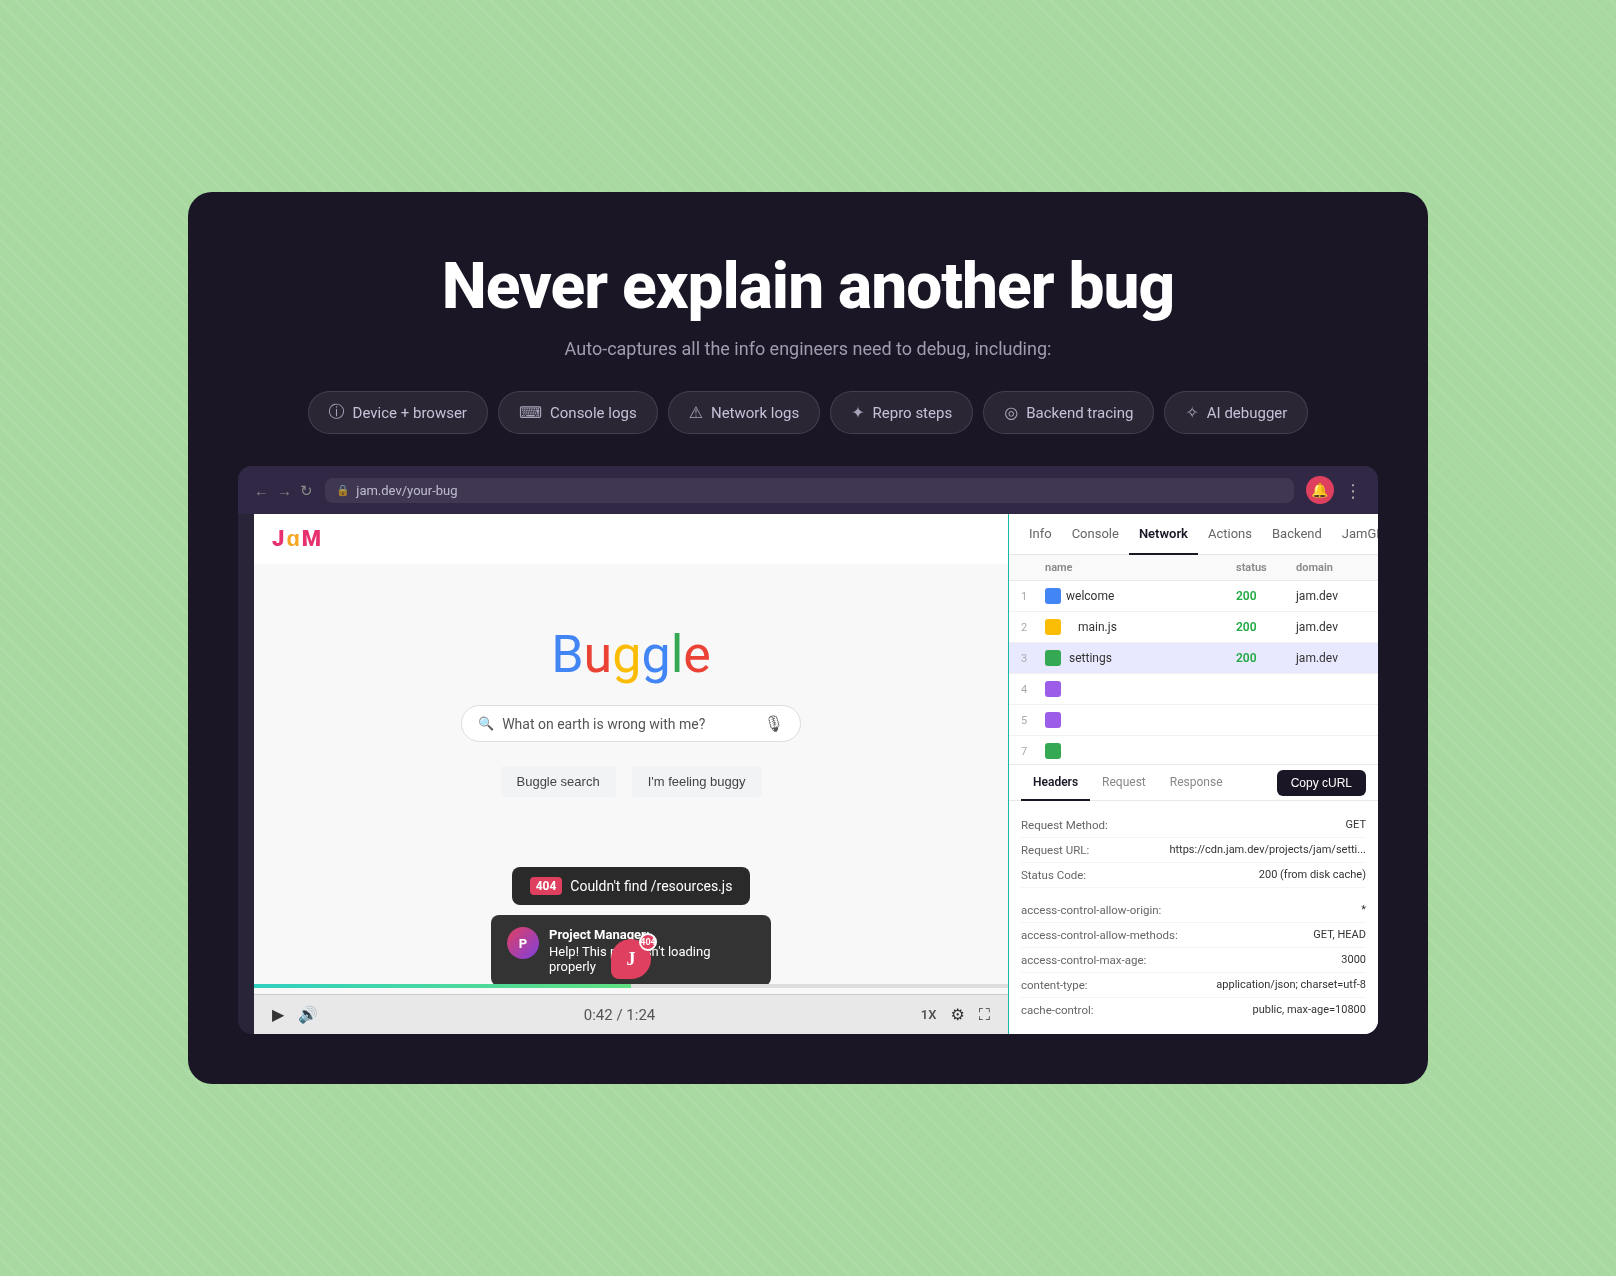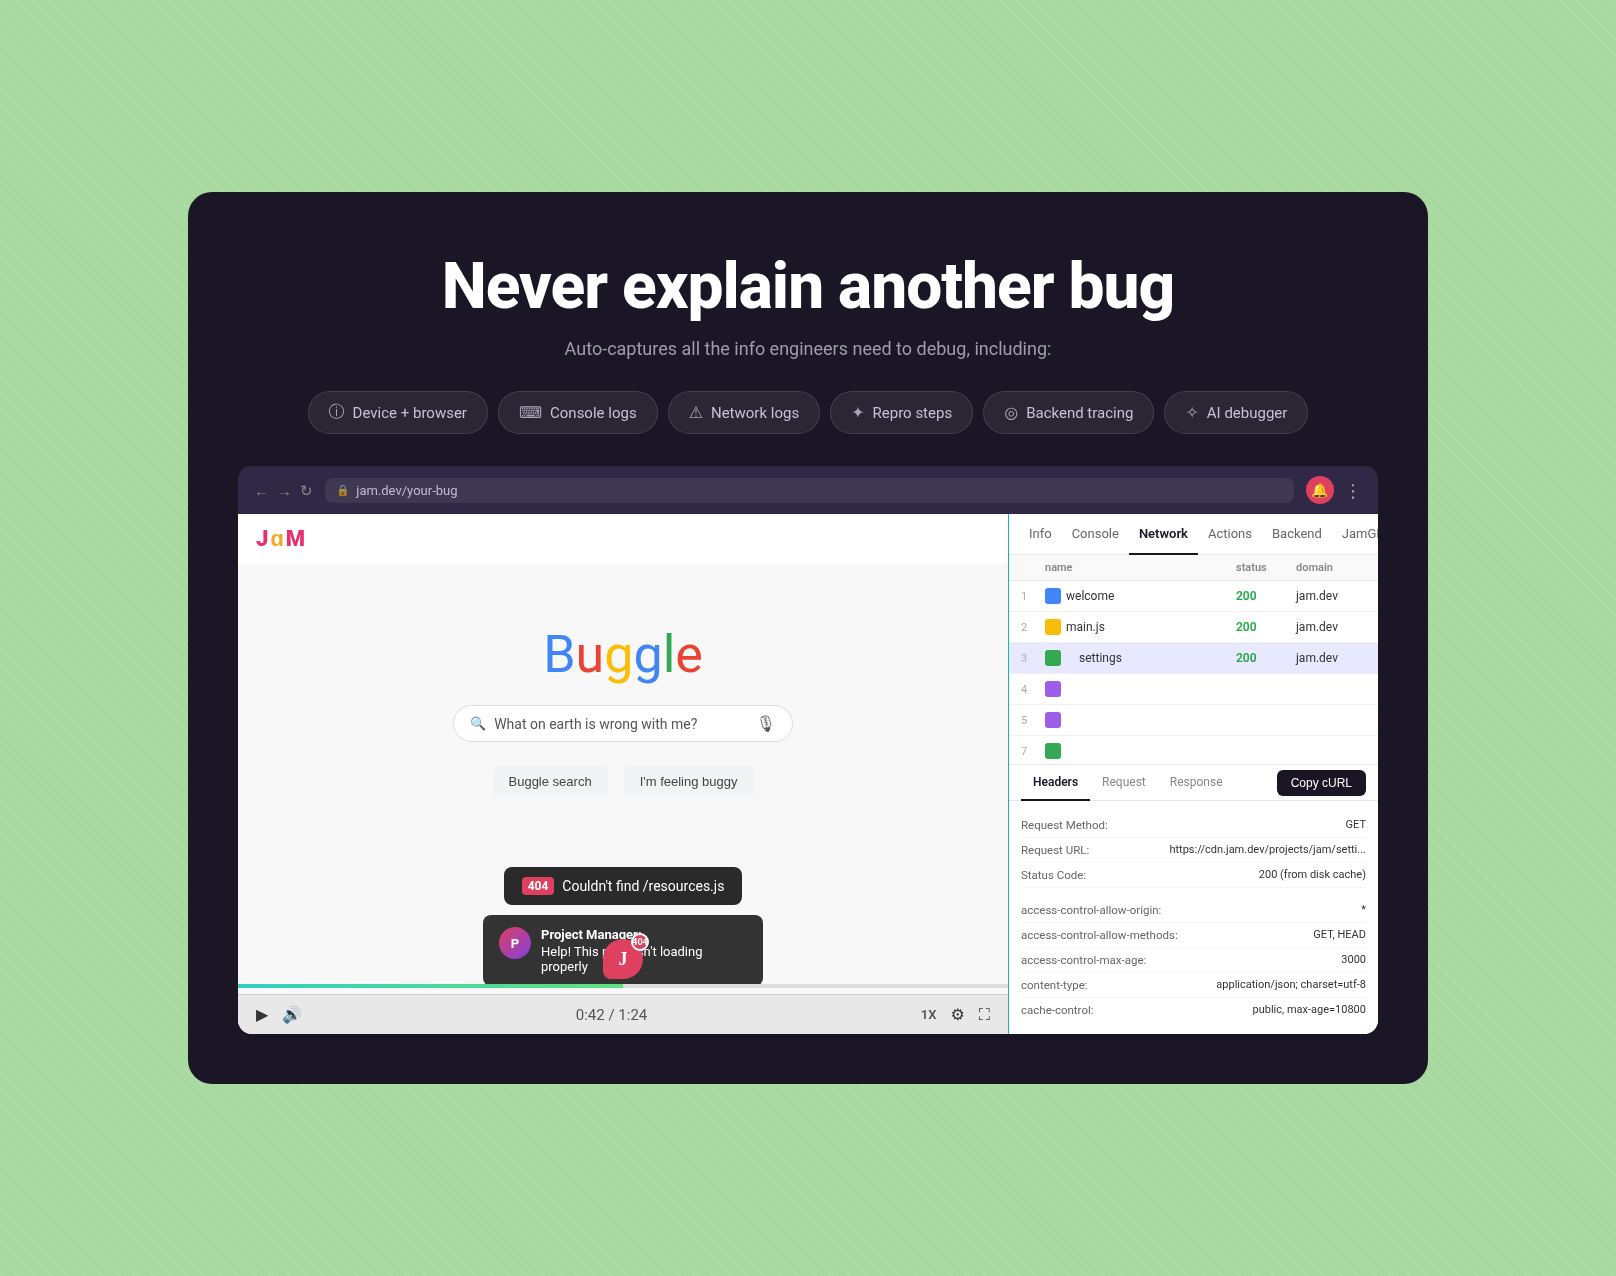--- a/index.html
+++ b/index.html
@@ -113,20 +113,21 @@
       border-radius: 50%;
       width: 28px; height: 28px;
       display: flex; align-items: center; justify-content: center;
       color: white; font-size: 14px; cursor: pointer;
     }
     .menu-btn { color: #aaa; cursor: pointer; font-size: 18px; }
     
     .browser-content {
       display: flex;
       height: 520px;
+      padding-left: 16px;
     }
     
     .webpage-area {
       flex: 1;
       background: #f0f0f0;
       position: relative;
       overflow: hidden;
     }
     .jam-logo-bar {
       padding: 12px 18px;
@@ -516,31 +517,31 @@
             <span style="display:flex;align-items:center;gap:5px;">
               <span class="nt-icon" style="background:#4285F4;"></span>
               <span>welcome</span>
             </span>
             <span class="status-200">200</span>
             <span>jam.dev</span>
           </div>
 
           <div class="nt-row">
             <span class="nt-num">2</span>
-            <span style="display:flex;align-items:center;gap:5px;">
+            <span style="display:flex;align-items:center;gap:17px;">
               <span class="nt-icon" style="background:#FBBC05;"></span>
               <span>main.js</span>
             </span>
             <span class="status-200">200</span>
             <span>jam.dev</span>
           </div>
 
           <div class="nt-row selected">
             <span class="nt-num">3</span>
-            <span style="display:flex;align-items:center;gap:18px;">
+            <span style="display:flex;align-items:center;gap:8px;">
               <span class="nt-icon" style="background:#34A853;"></span>
               <span>settings</span>
             </span>
             <span class="status-200">200</span>
             <span>jam.dev</span>
           </div>
 
           <div class="nt-row">
             <span class="nt-num">4</span>
             <span style="display:flex;align-items:center;gap:5px;">

